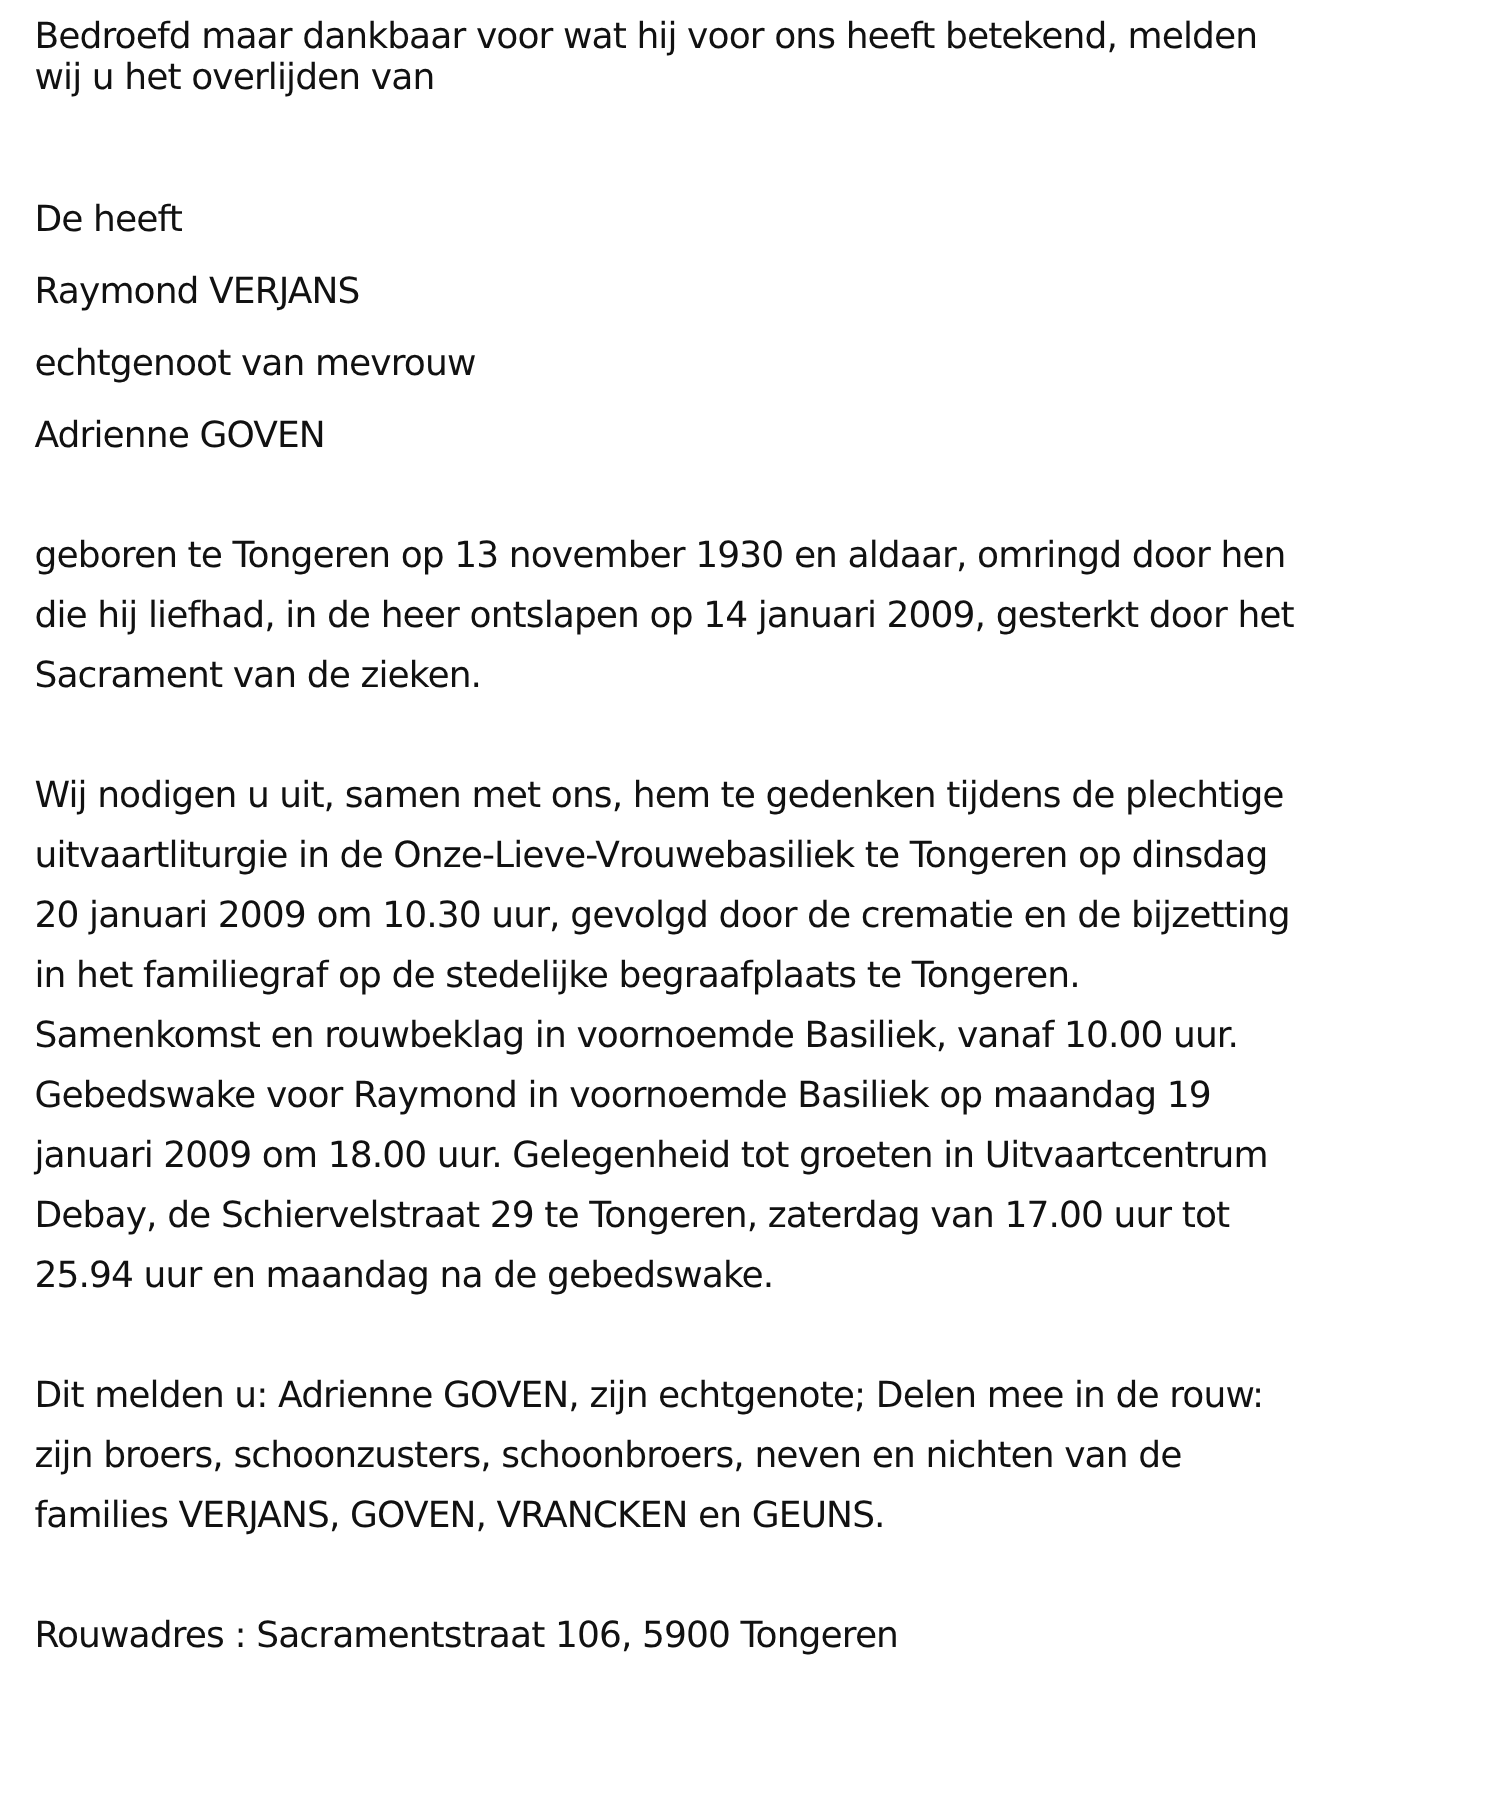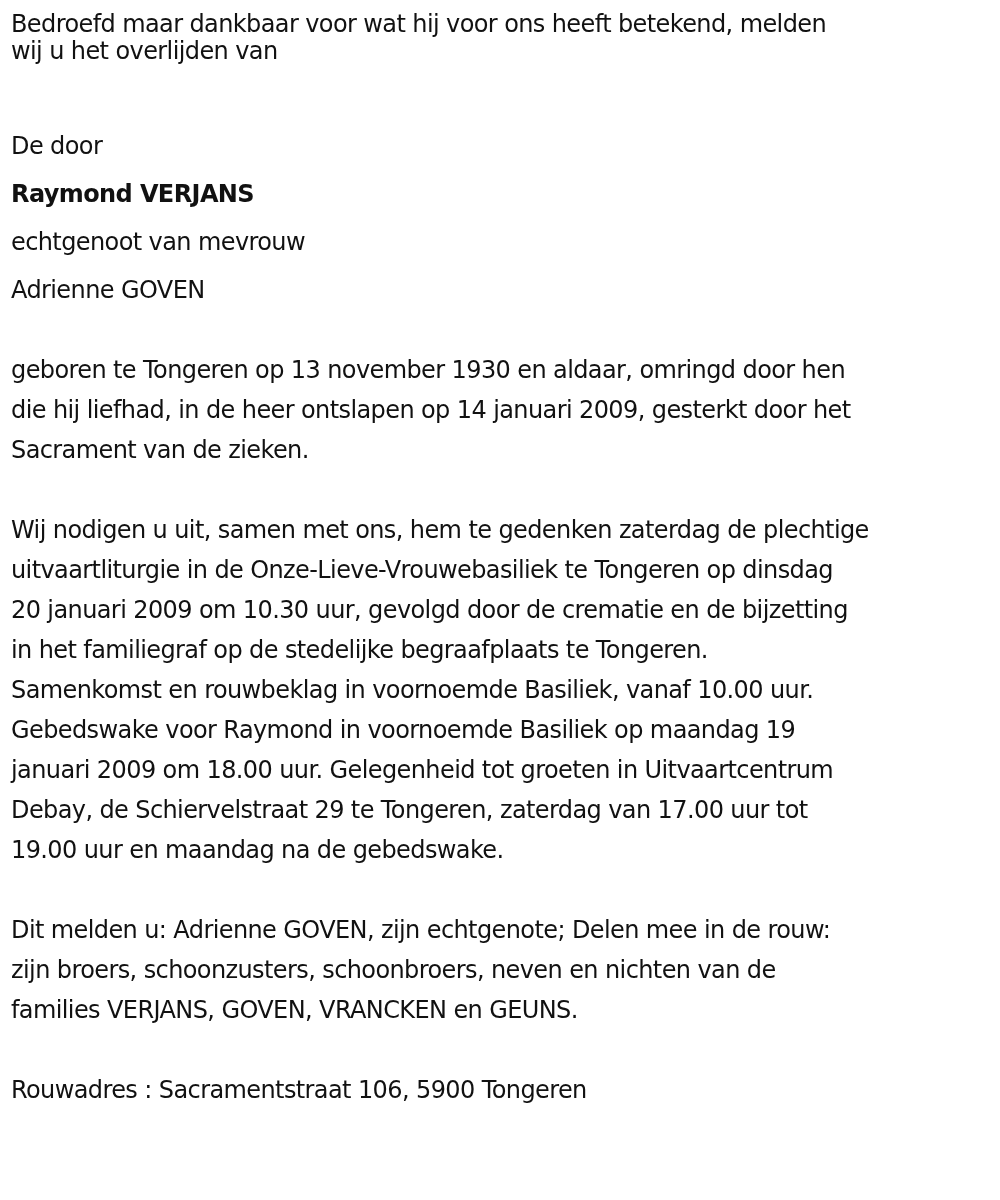--- a/index.html
+++ b/index.html
@@ -13,63 +13,64 @@
       overflow: hidden;
       color: #111111;
       font-family: "DejaVu Sans", sans-serif;
       font-size: 24px;
       letter-spacing: -0.6px;
     }
     .doc {
       position: relative;
       width: 952px;
       height: 1200px;
+      margin-left: 12px;
     }
     .line {
       position: absolute;
       left: 11px;
       white-space: nowrap;
       line-height: 30px;
       height: 30px;
     }
     .bold {
-      font-weight: bold;
+      font-weight: normal;
     }
   </style>
 </head>
 <body>
 
 <div class="doc">
 
   <div>
     <div class="line" style="top:9px">Bedroefd maar dankbaar voor wat hij voor ons heeft betekend, melden</div>
     <div class="line" style="top:36px">wij u het overlijden van</div>
   </div>
 
-  <div class="line" style="top:131px">De door</div>
+  <div class="line" style="top:131px">De heeft</div>
   <div class="line bold" style="top:179px">Raymond VERJANS</div>
   <div class="line" style="top:227px">echtgenoot van mevrouw</div>
   <div class="line" style="top:275px">Adrienne GOVEN</div>
 
   <div>
     <div class="line" style="top:355px">geboren te Tongeren op 13 november 1930 en aldaar, omringd door hen</div>
     <div class="line" style="top:395px">die hij liefhad, in de heer ontslapen op 14 januari 2009, gesterkt door het</div>
     <div class="line" style="top:435px">Sacrament van de zieken.</div>
   </div>
 
   <div>
-    <div class="line" style="top:515px">Wij nodigen u uit, samen met ons, hem te gedenken zaterdag de plechtige</div>
+    <div class="line" style="top:515px">Wij nodigen u uit, samen met ons, hem te gedenken tijdens de plechtige</div>
     <div class="line" style="top:555px">uitvaartliturgie in de Onze-Lieve-Vrouwebasiliek te Tongeren op dinsdag</div>
     <div class="line" style="top:595px">20 januari 2009 om 10.30 uur, gevolgd door de crematie en de bijzetting</div>
     <div class="line" style="top:635px">in het familiegraf op de stedelijke begraafplaats te Tongeren.</div>
     <div class="line" style="top:675px">Samenkomst en rouwbeklag in voornoemde Basiliek, vanaf 10.00 uur.</div>
     <div class="line" style="top:715px">Gebedswake voor Raymond in voornoemde Basiliek op maandag 19</div>
     <div class="line" style="top:755px">januari 2009 om 18.00 uur. Gelegenheid tot groeten in Uitvaartcentrum</div>
     <div class="line" style="top:795px">Debay, de Schiervelstraat 29 te Tongeren, zaterdag van 17.00 uur tot</div>
-    <div class="line" style="top:835px">19.00 uur en maandag na de gebedswake.</div>
+    <div class="line" style="top:835px">25.94 uur en maandag na de gebedswake.</div>
   </div>
 
   <div>
     <div class="line" style="top:915px">Dit melden u: Adrienne GOVEN, zijn echtgenote; Delen mee in de rouw:</div>
     <div class="line" style="top:955px">zijn broers, schoonzusters, schoonbroers, neven en nichten van de</div>
     <div class="line" style="top:995px">families VERJANS, GOVEN, VRANCKEN en GEUNS.</div>
   </div>
 
   <div class="line" style="top:1075px">Rouwadres : Sacramentstraat 106, 5900 Tongeren</div>
 

